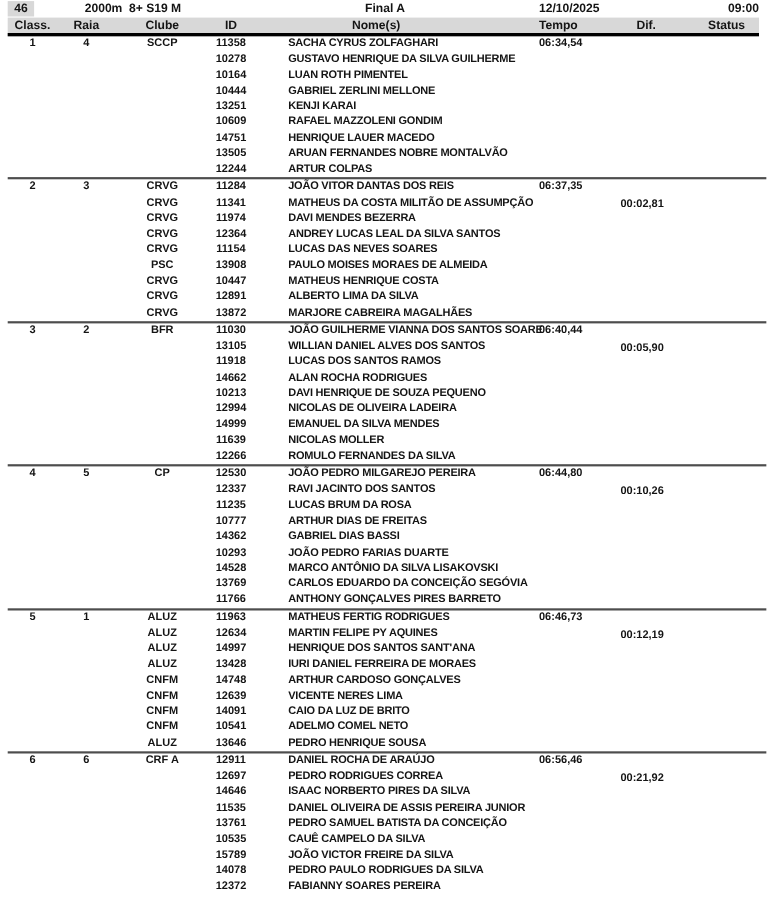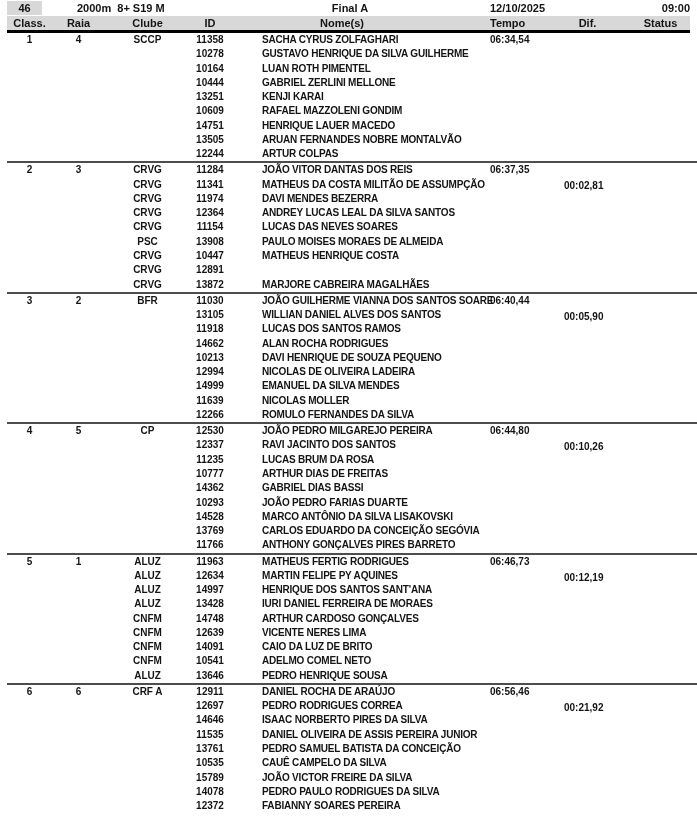--- a/index.html
+++ b/index.html
@@ -9,21 +9,21 @@
     background:#ffffff;
     overflow:hidden;
     font-family:"Liberation Sans", sans-serif;
     font-weight:bold;
     color:#141414;
     -webkit-font-smoothing:antialiased;
   }
   
   .title-row { position:relative; height:15px; font-size:11px; line-height:14px; }
   .race-no {
-    position:absolute; left:7px; top:1px; width:35px; height:14px;
+    position:absolute; left:7px; top:1px; width:24px; height:14px;
     background:#d8d8d8; text-align:center;
   }
   .race-name { position:absolute; left:57px; top:1px; white-space:nowrap;margin-left:20px; }
   .race-name .dist { margin-right:6px; }
   .race-final { position:absolute; left:280px; top:1px; width:140px; text-align:center; }
   .race-date { position:absolute; left:490px; top:1px; }
   .race-time { position:absolute; right:7px; top:1px; }
   
   .grid-row {
     display:grid;
@@ -240,20 +240,21 @@
           <div class="cell c-name">MATHEUS HENRIQUE COSTA</div>
           <div class="cell c-time"></div>
           <div class="cell c-dif"></div>
           <div class="cell c-status"></div>
         </div>
         <div class="grid-row data-row">
           <div class="cell c-place"></div>
           <div class="cell c-lane"></div>
           <div class="cell c-club">CRVG</div>
           <div class="cell c-id">12891</div>
+          <div class="cell c-name">ALBERTO LIMA DA SILVA</div>
           <div class="cell c-time"></div>
           <div class="cell c-dif"></div>
           <div class="cell c-status"></div>
         </div>
         <div class="grid-row data-row">
           <div class="cell c-place"></div>
           <div class="cell c-lane"></div>
           <div class="cell c-club">CRVG</div>
           <div class="cell c-id">13872</div>
           <div class="cell c-name">MARJORE CABREIRA MAGALHÃES</div>

